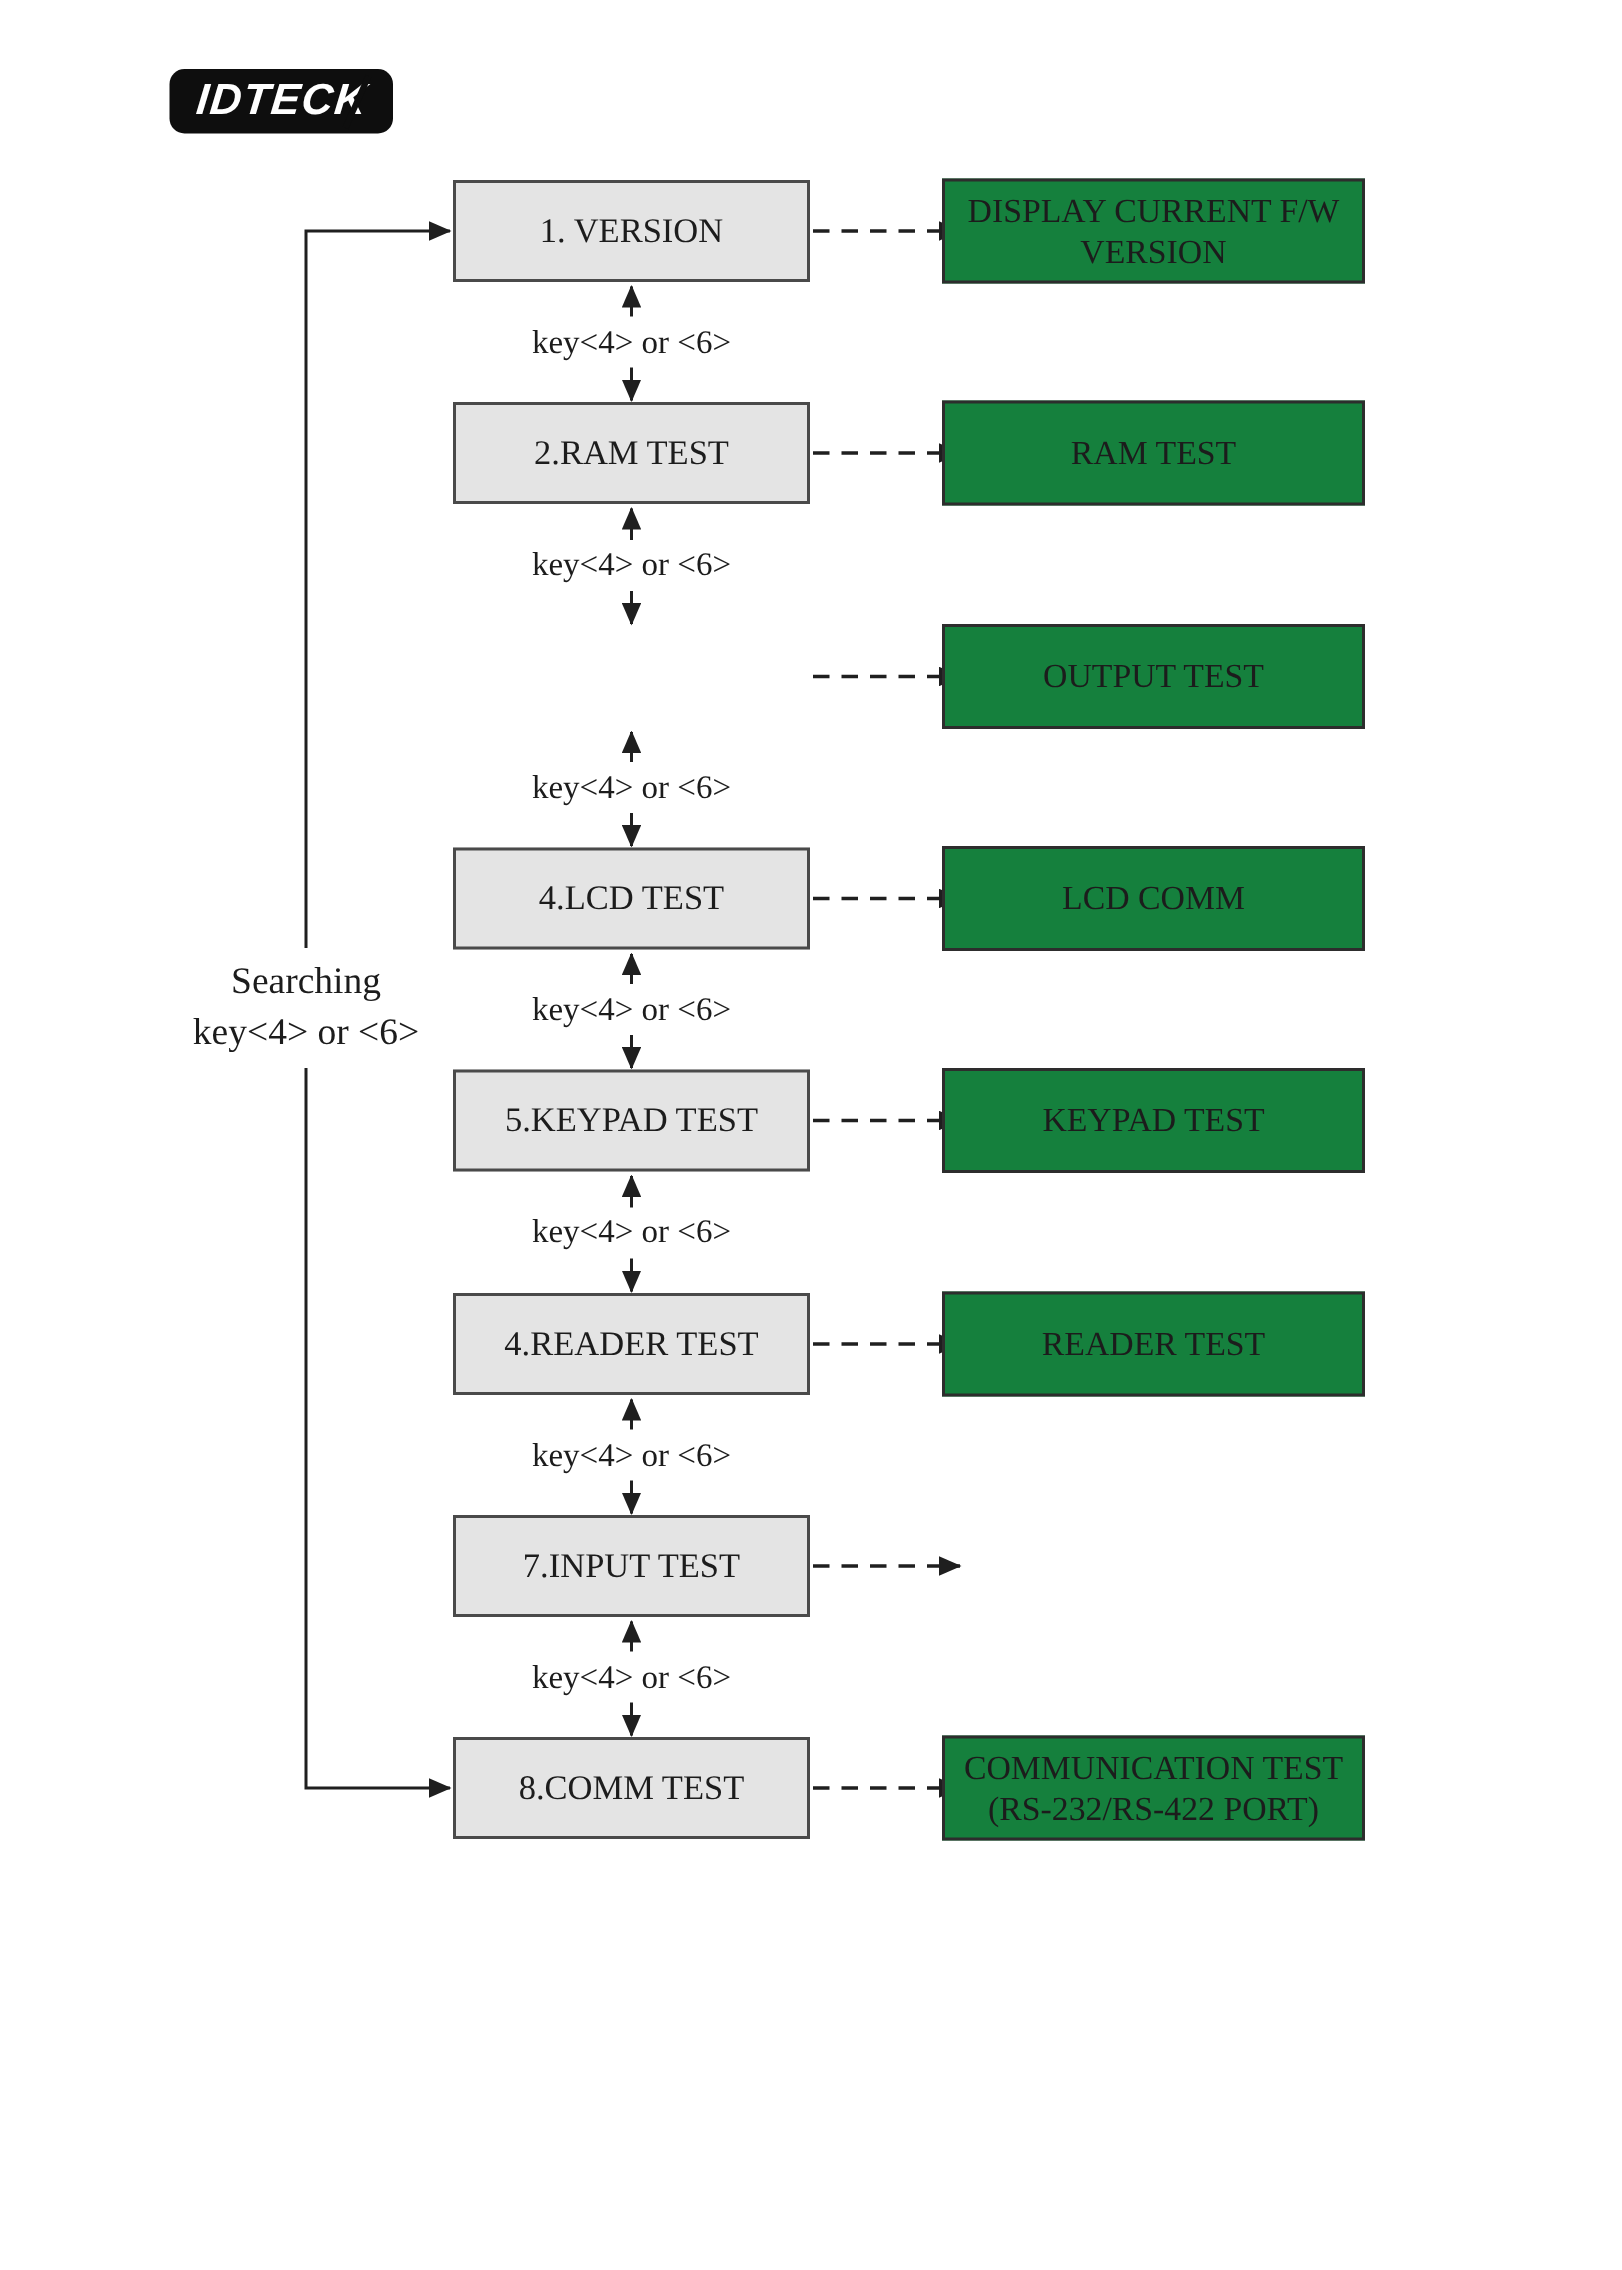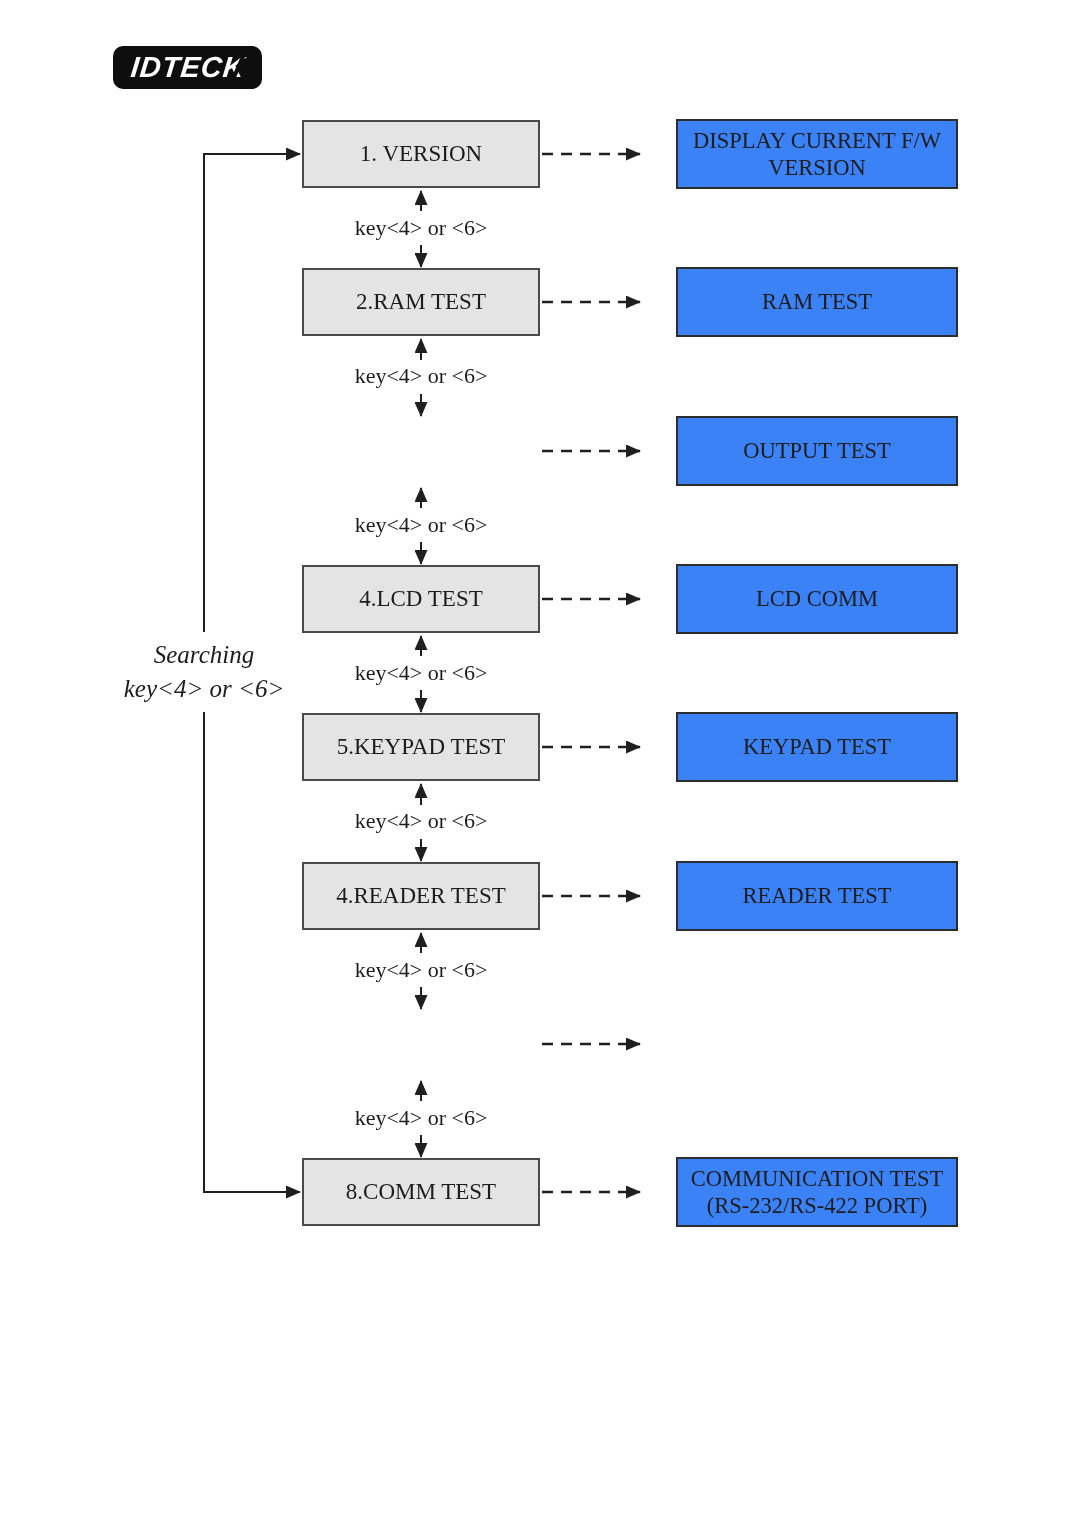--- a/index.html
+++ b/index.html
@@ -33,36 +33,35 @@
   
   .menu-box {
     position:absolute; left:302px; width:238px; height:68px;
     background:var(--box-fill,#e4e4e4);
     border:2px solid var(--box-border,#4a4a4a);
     box-sizing:border-box;
     display:flex; align-items:center; justify-content:center;
     font-size:23px; text-align:center;font-family:Liberation Serif, serif;
   }
   .result-box {
-    position:absolute; left:676px; width:282px; height:70px;
-    background:#3b82f6;
+    position:absolute; left:628px; width:282px; height:70px;
+    background:#15803d;
     border:2px solid var(--result-border,#2d2d2d);
     box-sizing:border-box; padding:0 2px;
     display:flex; align-items:center; justify-content:center;
     font-size:22.5px; line-height:1.22; text-align:center;
   }
   .key-label {
     position:absolute; left:302px; width:238px; height:32px; line-height:32px;
     text-align:center; font-size:22px; white-space:nowrap;
   }
   .searching-label {
     position:absolute; left:64px; top:638px; width:280px;
     text-align:center; font-size:25px; line-height:34px;
     background:#ffffff;
-    font-style:italic;
   }
 </style>
 </head>
 <body>
 
 <div class="page">
 
   <div class="logo">
     <span class="logo-text">IDTECK</span>
     <span class="logo-slash"></span>
@@ -107,20 +106,21 @@
       <line class="dashed" x1="542" y1="1044" x2="640" y2="1044" marker-end="url(#arr)"></line>
       <line class="dashed" x1="542" y1="1192" x2="640" y2="1192" marker-end="url(#arr)"></line>
     </g>
   </svg>
 
   <div class="menu-box" style="top:120px">1. VERSION</div>
   <div class="menu-box" style="top:268px">2.RAM TEST</div>
   <div class="menu-box" style="top:565px">4.LCD TEST</div>
   <div class="menu-box" style="top:713px">5.KEYPAD TEST</div>
   <div class="menu-box" style="top:862px">4.READER TEST</div>
+  <div class="menu-box" style="top:1010px">7.INPUT TEST</div>
   <div class="menu-box" style="top:1158px">8.COMM TEST</div>
 
   <div class="result-box" style="top:119px">DISPLAY CURRENT F/W VERSION</div>
   <div class="result-box" style="top:416px">OUTPUT TEST</div>
   <div class="result-box" style="top:267px">RAM TEST</div>
   <div class="result-box" style="top:564px">LCD COMM</div>
   <div class="result-box" style="top:712px">KEYPAD TEST</div>
   <div class="result-box" style="top:861px">READER TEST</div>
   <div class="result-box" style="top:1157px">COMMUNICATION TEST (RS-232/RS-422 PORT)</div>
 

